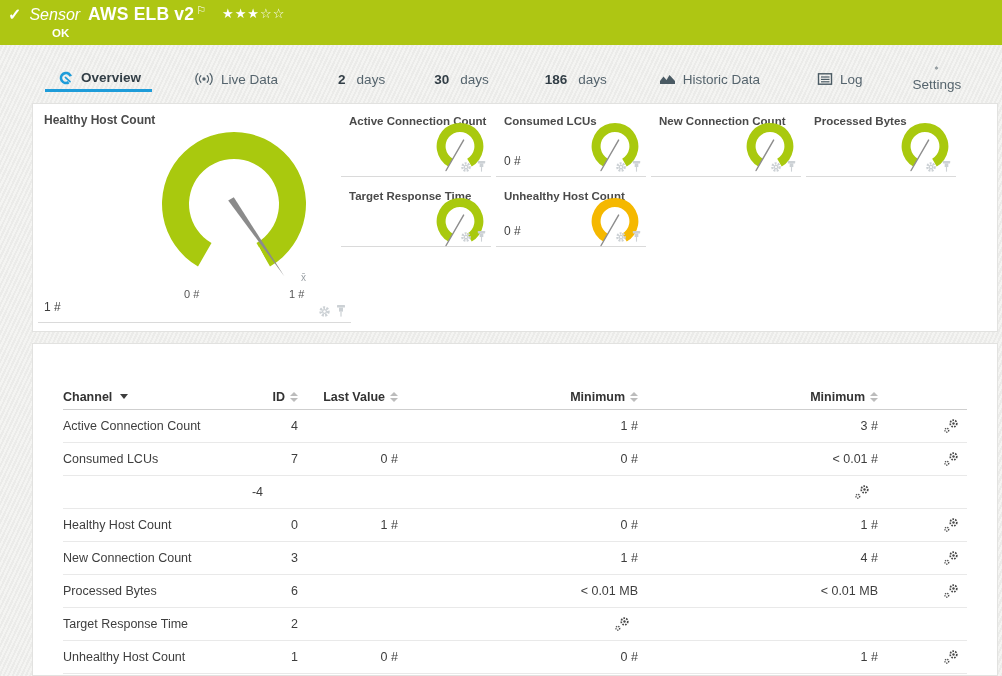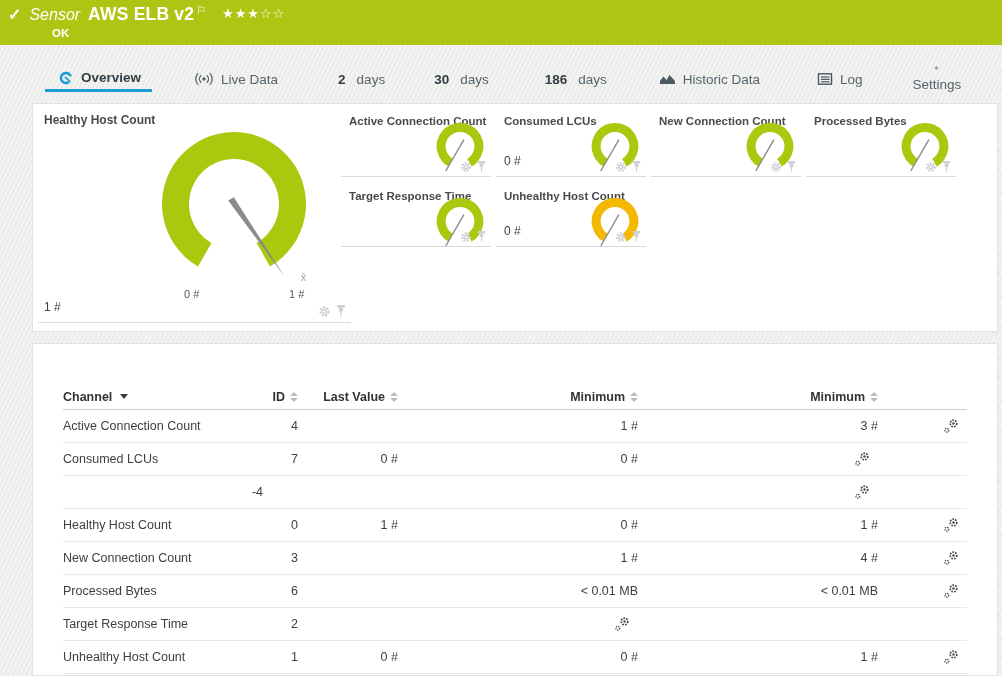--- a/index.html
+++ b/index.html
@@ -340,20 +340,21 @@
               <circle cx="10.5" cy="5.5" r="1.2" fill="#4a4a4a"></circle>
               <circle cx="3.8" cy="12.2" r="1.9" fill="none" stroke="#4a4a4a" stroke-width="1.4" stroke-dasharray="1.2 0.9"></circle>
             </svg>
           </div>
       </div>
       <div class="tr">
         <div>Consumed LCUs</div>
         <div class="num-c">7</div>
         <div class="num-c">0 #</div>
         <div class="num-c">0 #</div>
+        <div class="num-c">&lt; 0.01 #</div>
         <div class="act">
             <svg width="16" height="16" viewBox="0 0 16 16">
               <circle cx="10.5" cy="5.5" r="3.3" fill="none" stroke="#4a4a4a" stroke-width="1.7" stroke-dasharray="1.7 1.1"></circle>
               <circle cx="10.5" cy="5.5" r="1.2" fill="#4a4a4a"></circle>
               <circle cx="3.8" cy="12.2" r="1.9" fill="none" stroke="#4a4a4a" stroke-width="1.4" stroke-dasharray="1.2 0.9"></circle>
             </svg>
           </div>
       </div>
       <div class="tr">
         <div class="num-c">-4</div>

